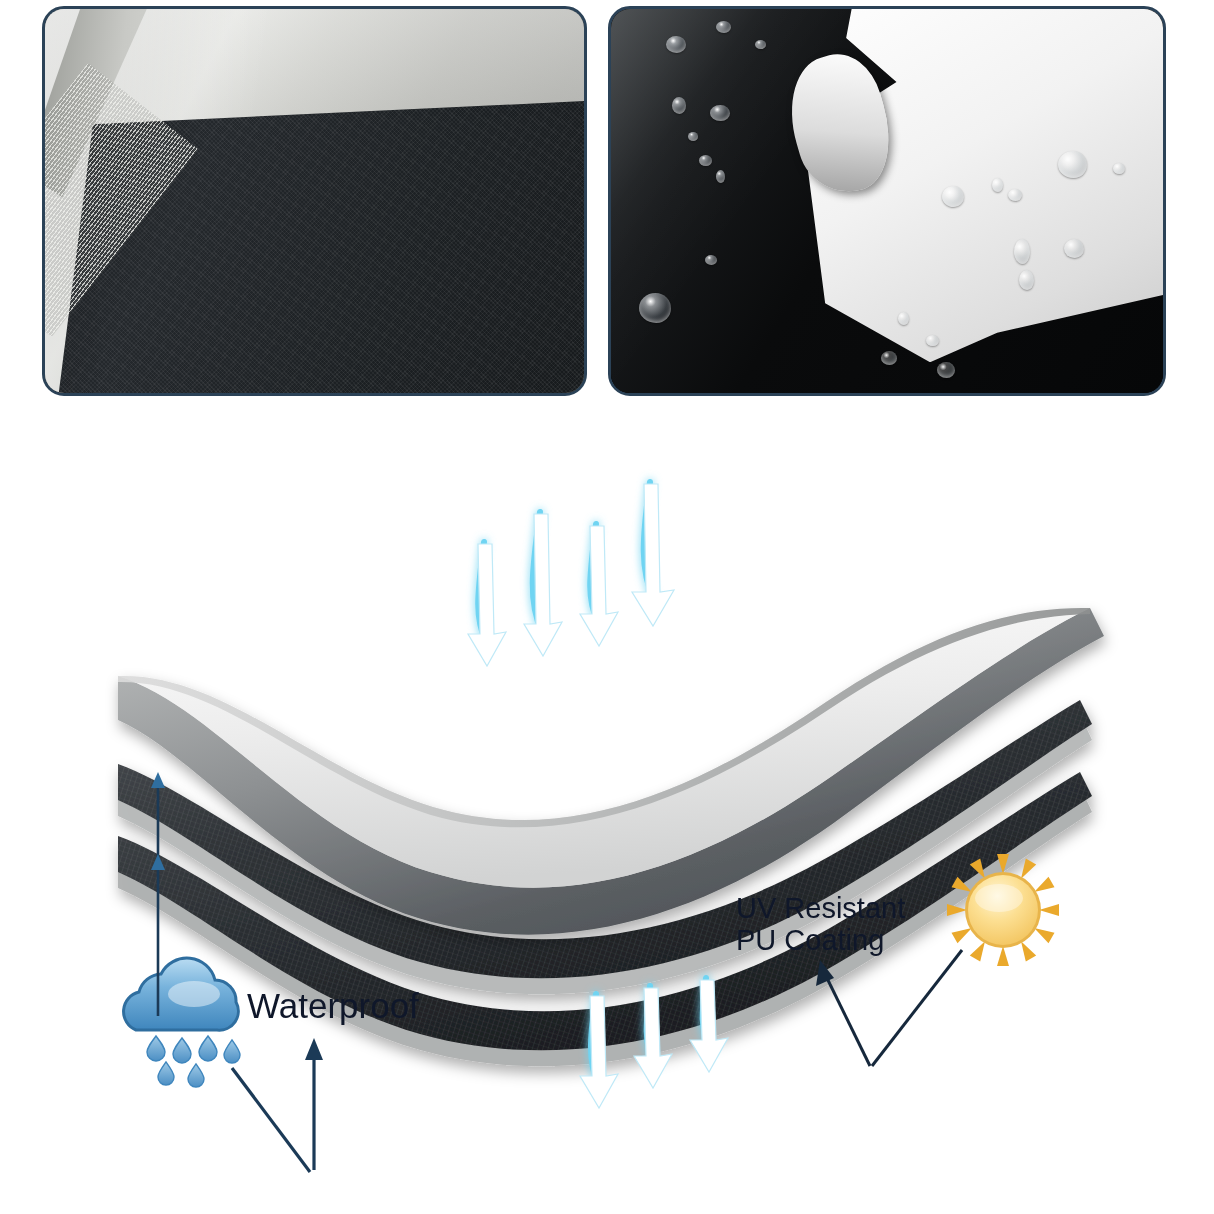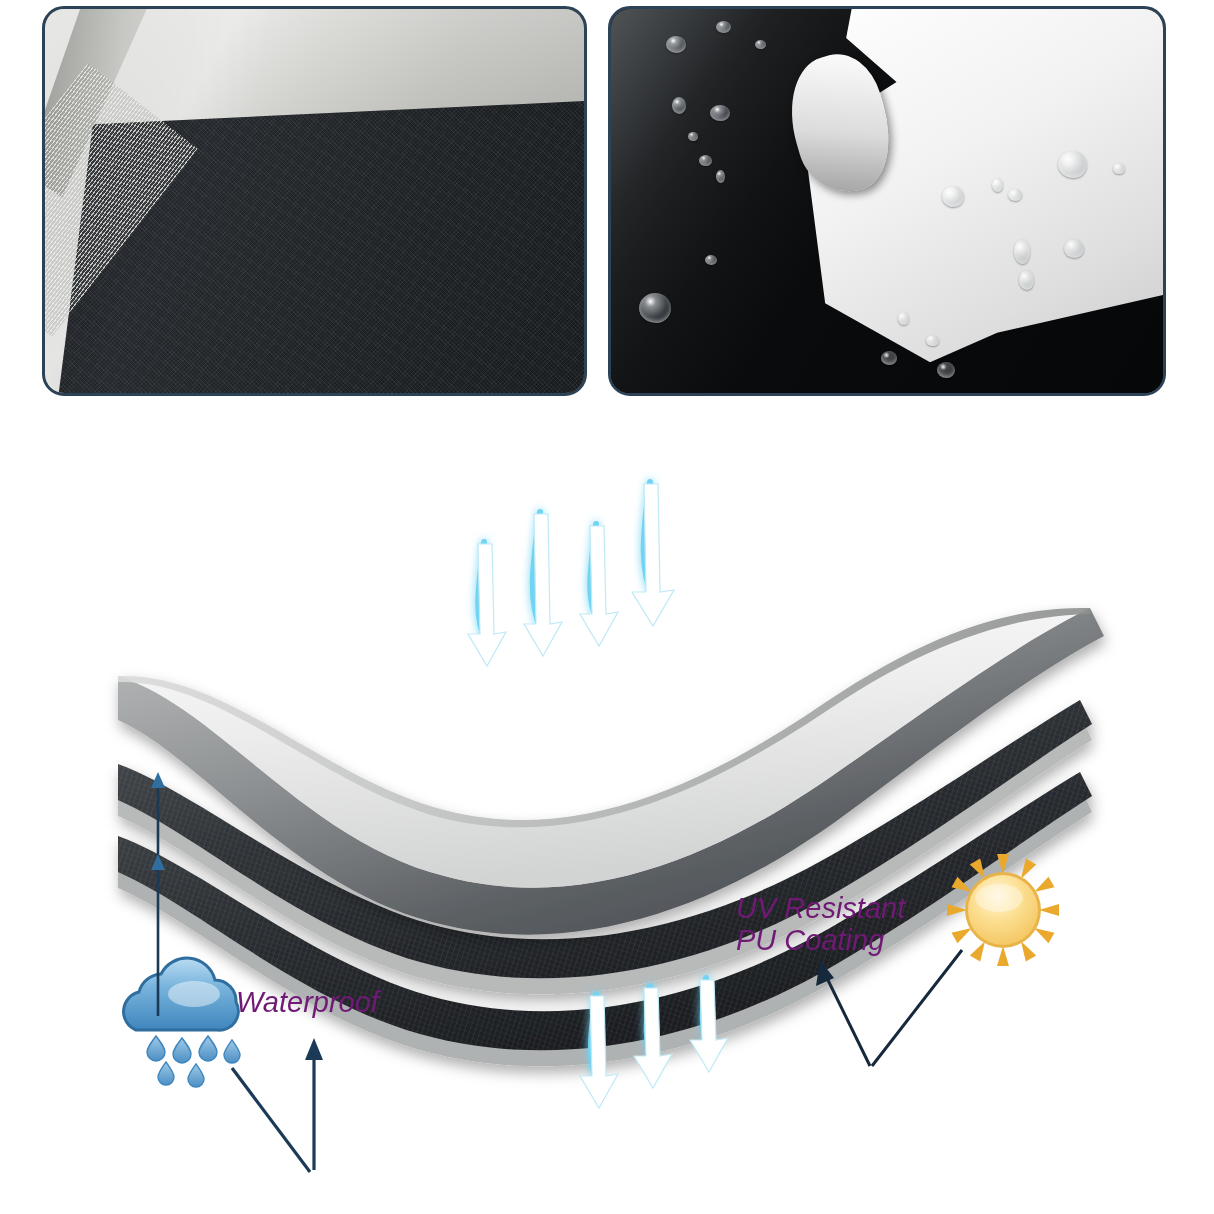--- a/index.html
+++ b/index.html
@@ -139,29 +139,28 @@
     position: absolute;
     left: 0; top: 420px;
     width: 1214px; height: 794px;
     background: #ffffff;
   }
   .diagram svg { display: block; }
 
   
   .lbl {
     position: absolute;
-    color: #701a75;
+    color: #0f172a;
     white-space: pre;
     line-height: 1.12;
-    font-style: italic;
   }
   .lbl.arial { font-family: "Liberation Sans", sans-serif; }
 
   #label-uv        { left: 736px; top: 472px; font-size: 29px; }
-  #label-waterproof{ left: 236px; top: 566px; font-size: 29px; }
+  #label-waterproof{ left: 247px; top: 566px; font-size: 35px; }
 </style>
 </head>
 <body>
 
 <div class="photo-row">
 
   <div class="photo-panel left">
     <div class="photo-inner">
       <div class="fab-silver"></div>
       <div class="fab-fold"></div>

